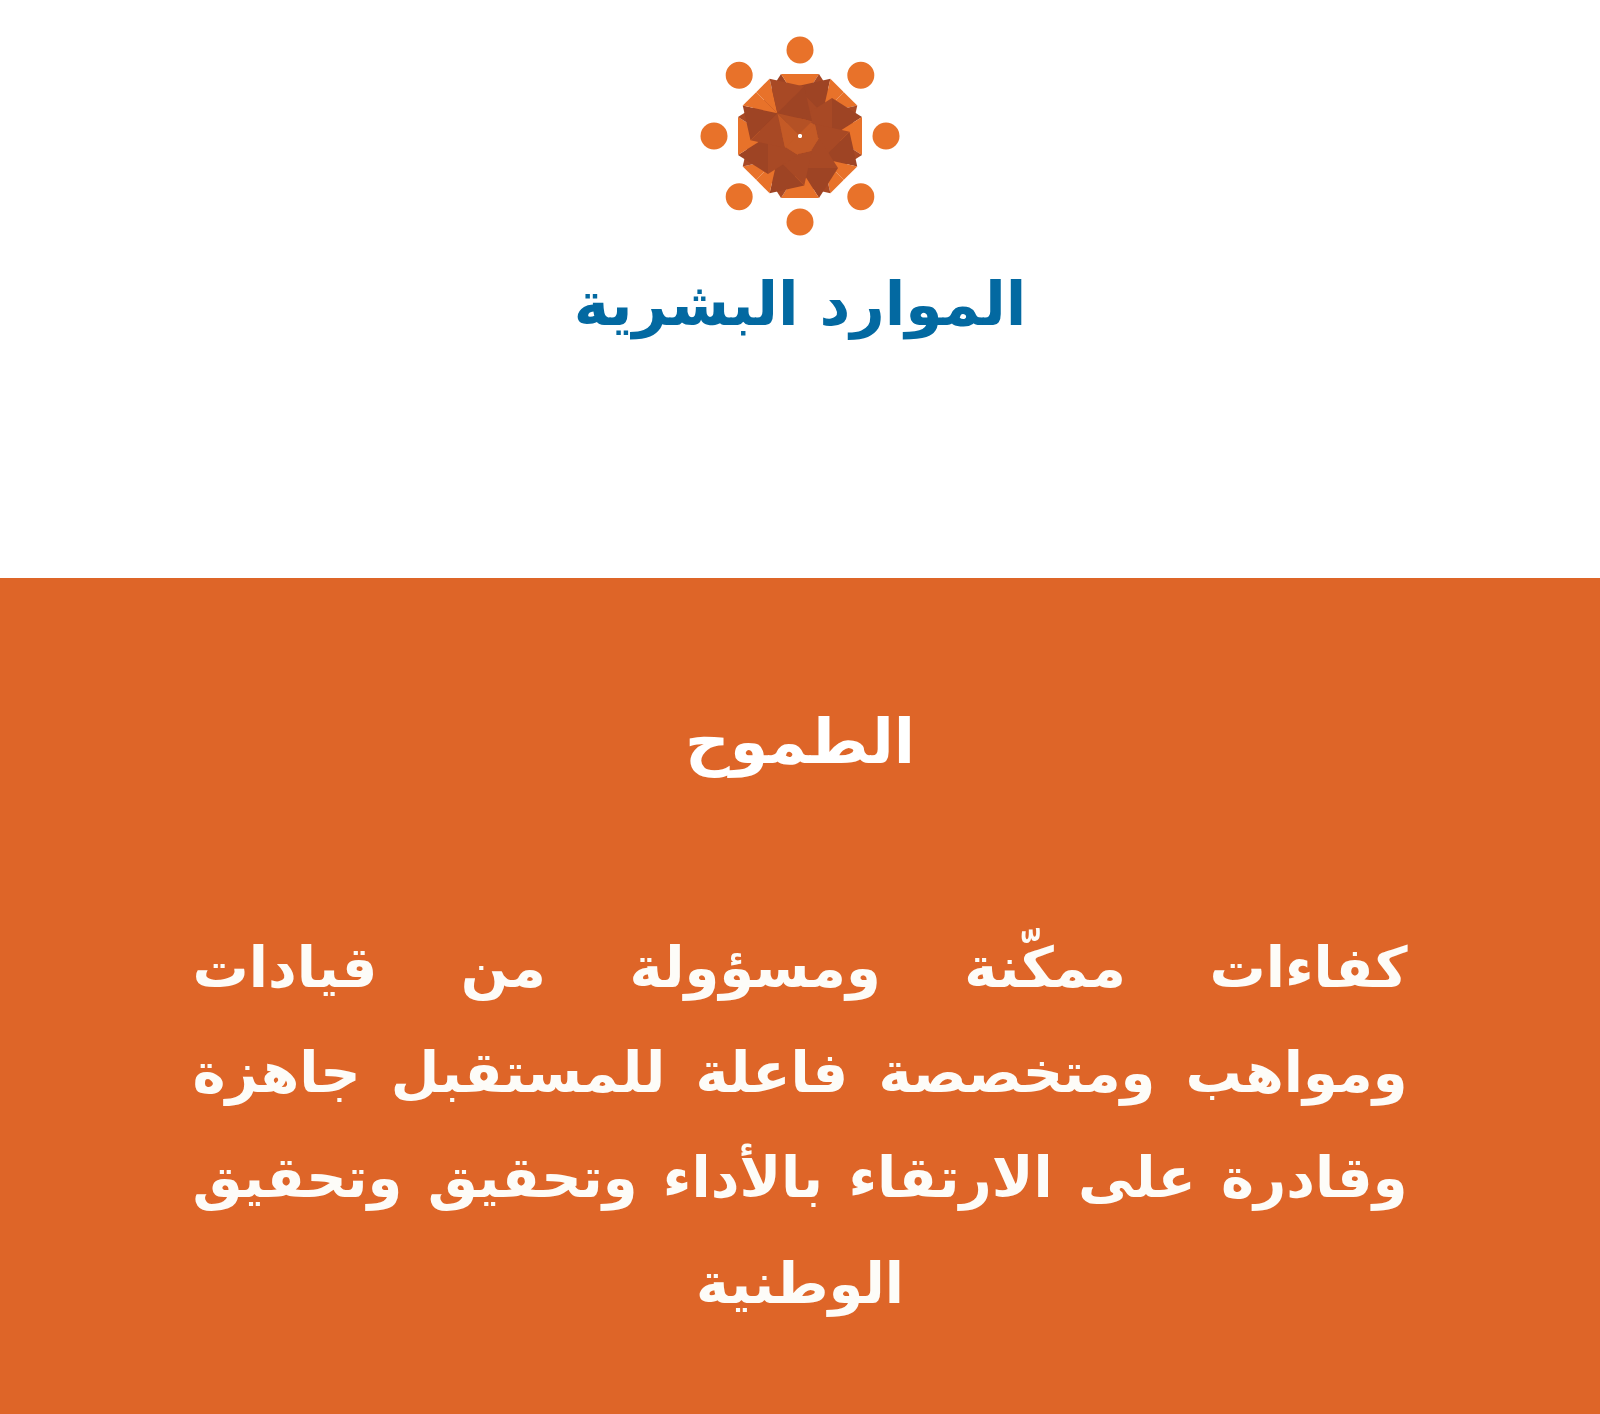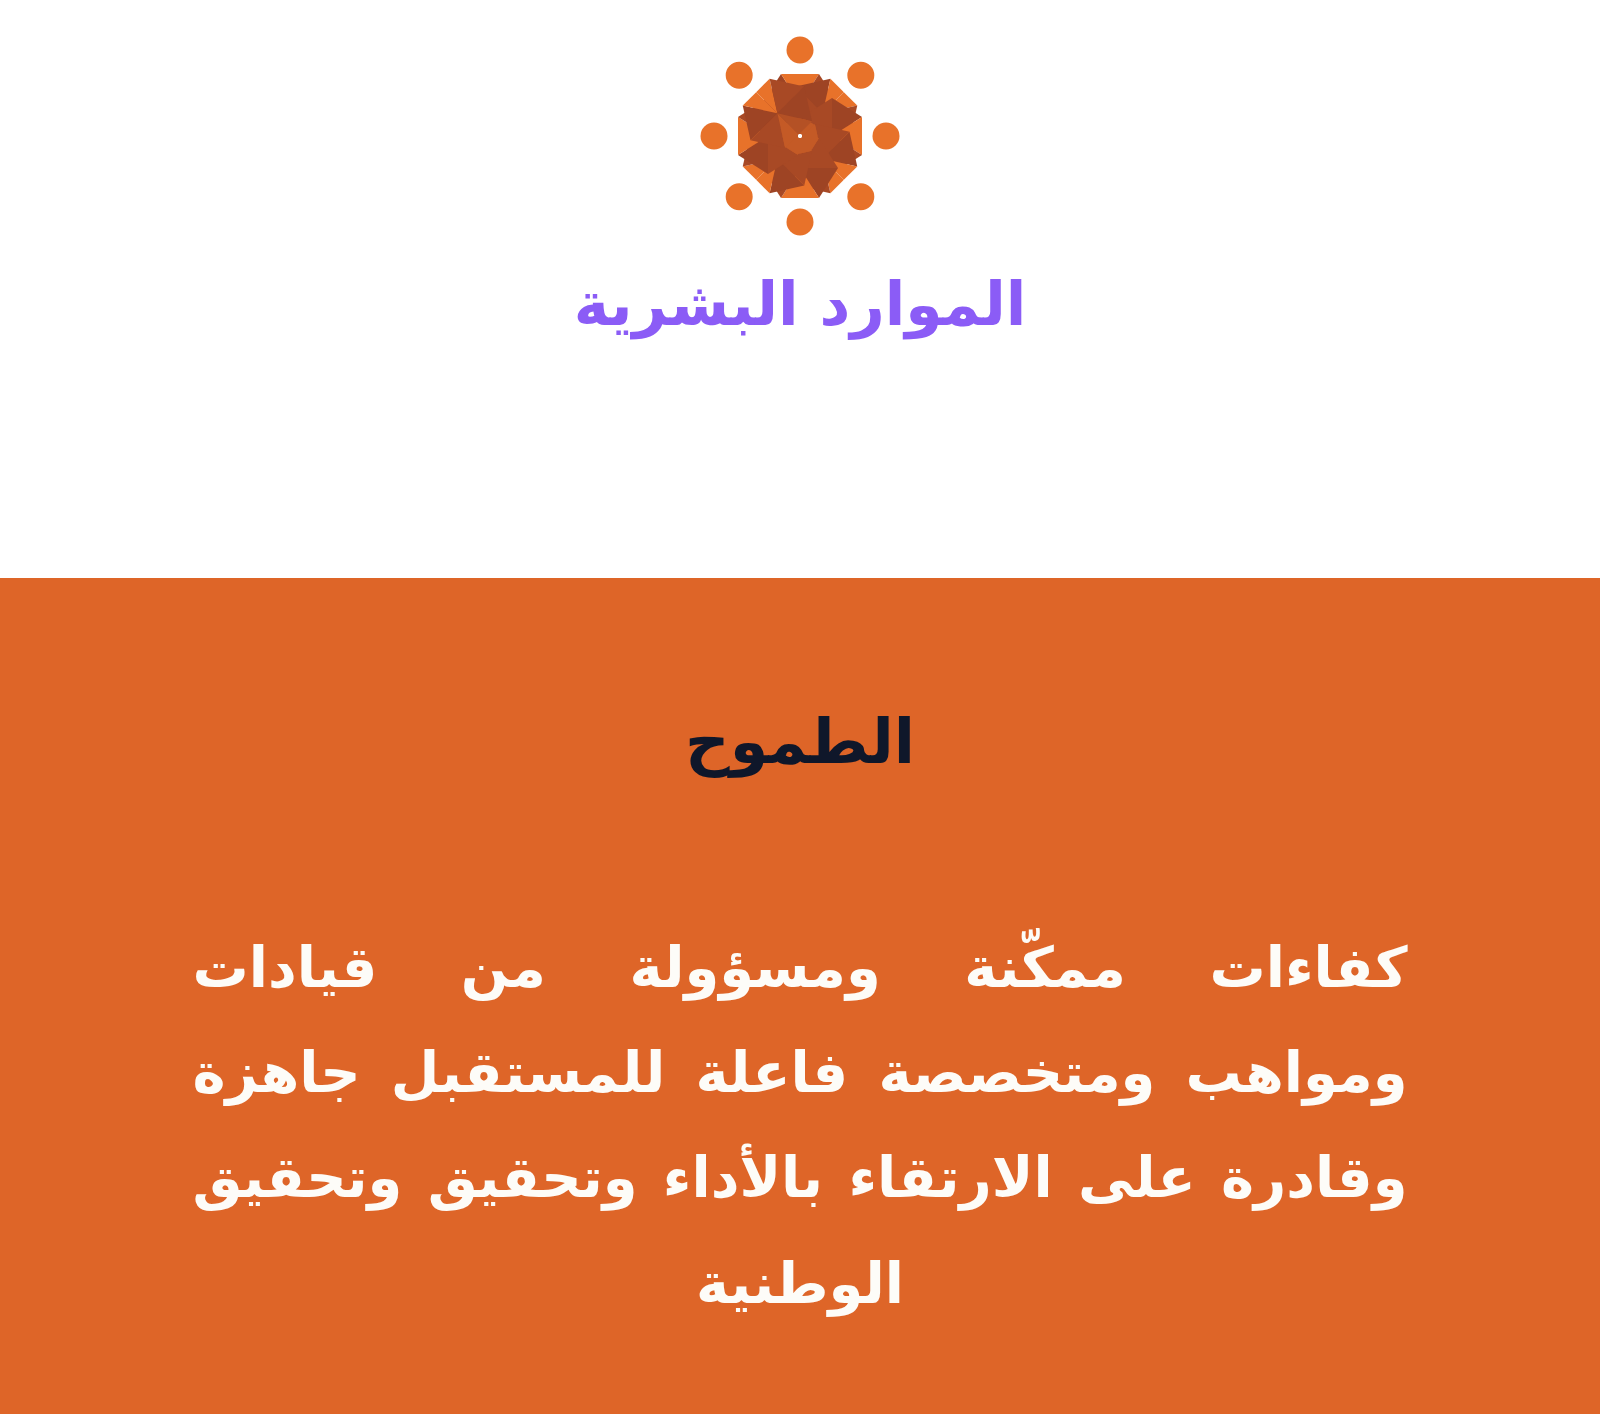--- a/index.html
+++ b/index.html
@@ -40,21 +40,21 @@
     height: 248px;
     display: block;
   }
 
   .brand-wordmark {
     margin-top: 14px;
     font-family: "DejaVu Sans", "Liberation Sans", sans-serif;
     font-size: 60px;
     font-weight: 700;
     line-height: 1;
-    color: #8b5cf6;
+    color: #0369a1;
     letter-spacing: 0px;
     direction: rtl;
     text-align: left;
     white-space: nowrap;
   }
 
   
   .value-panel {
     position: relative;
     width: 100%;
@@ -63,21 +63,21 @@
     display: flex;
     flex-direction: column;
     align-items: center;
   }
 
   .value-title {
     margin-top: 128px;
     font-size: 62px;
     font-weight: 700;
     line-height: 1.15;
-    color: #0f172a;
+    color: #ffffff;
     direction: rtl;
     text-align: center;
     white-space: nowrap;
   }
 
   .value-body {
     margin-top: 96px;
     width: 1215px;
     direction: rtl;
     color: #FDFCF8;

